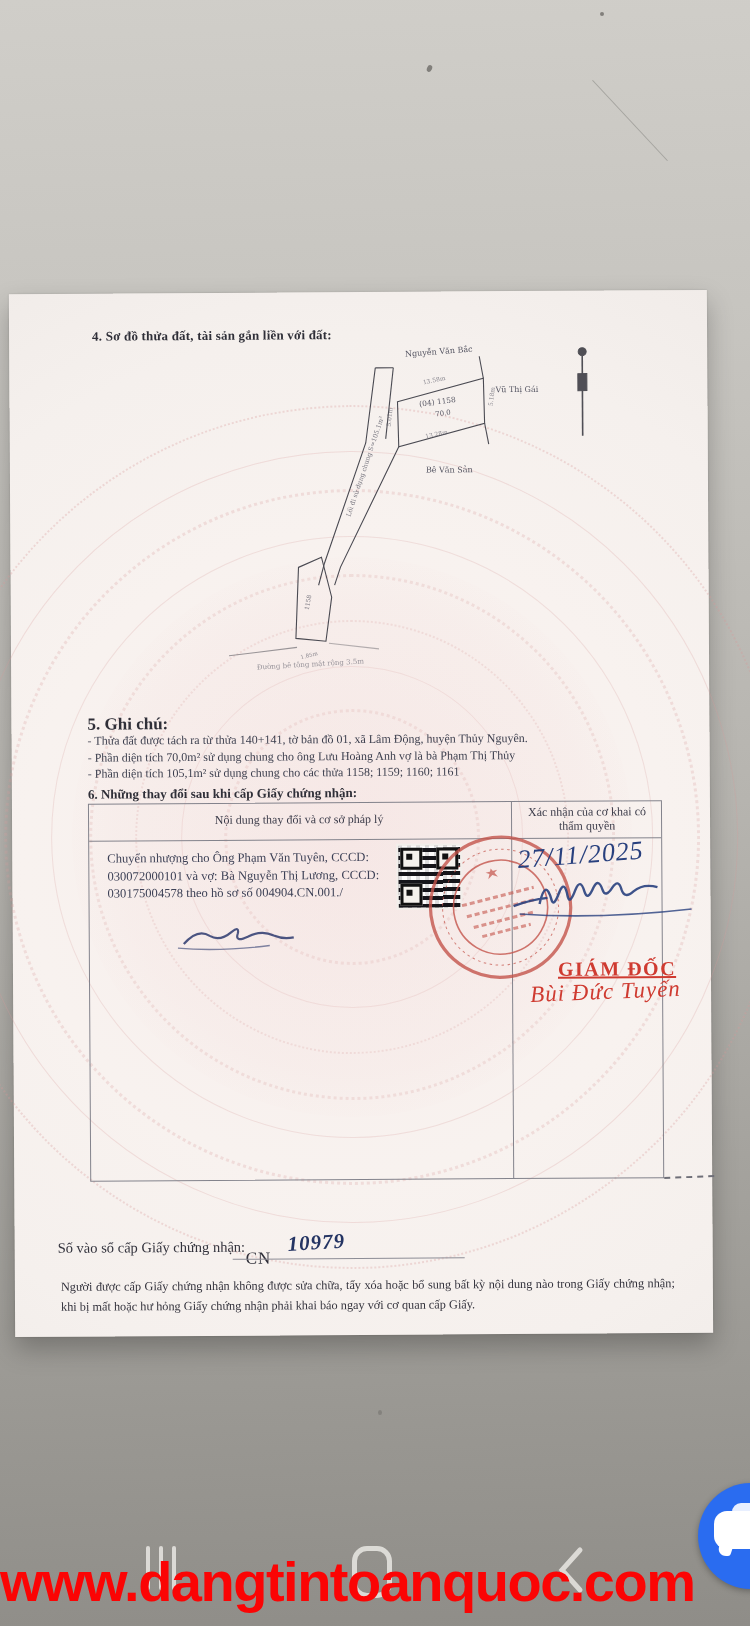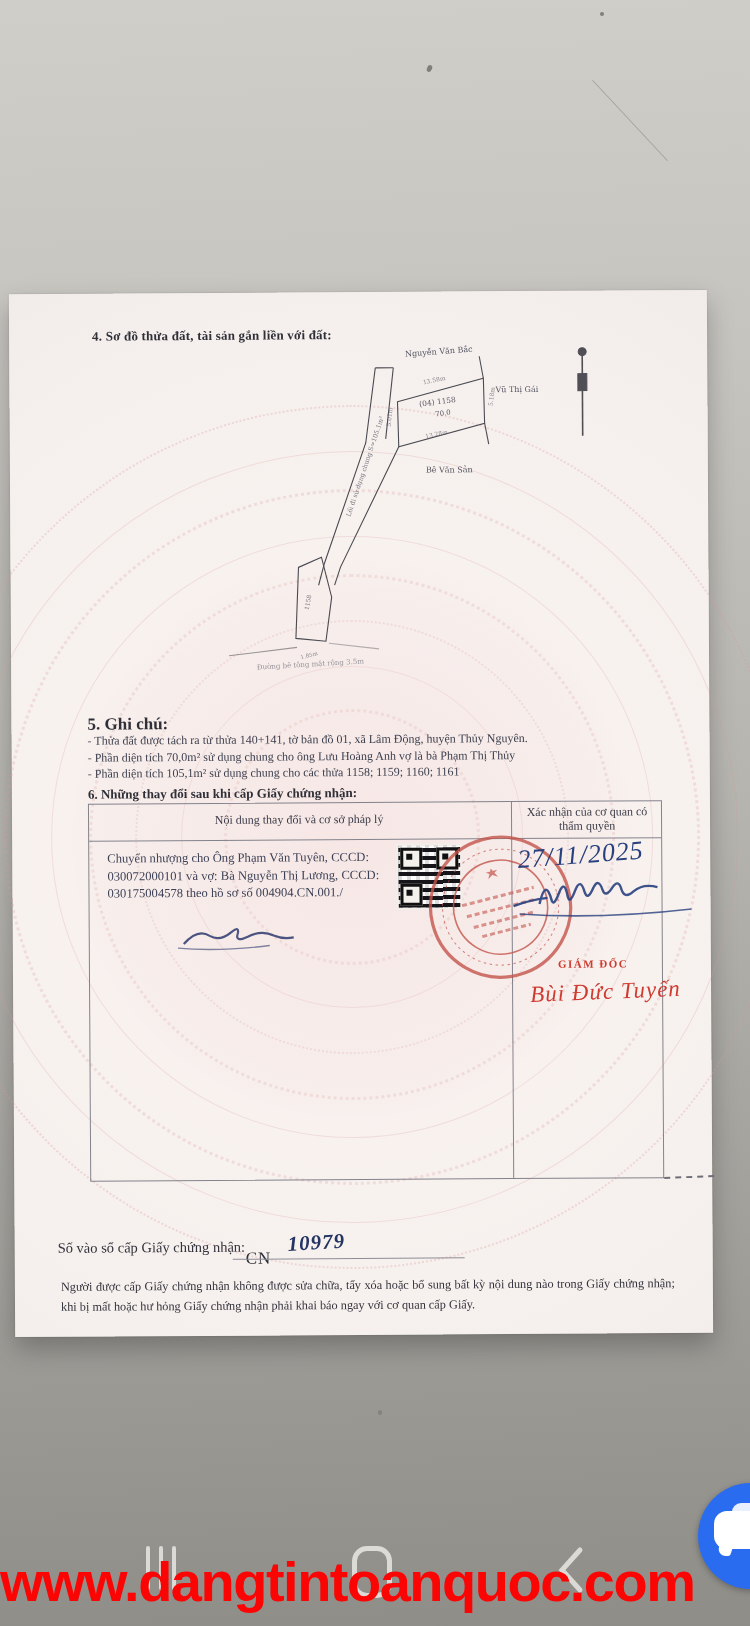--- a/index.html
+++ b/index.html
@@ -34,22 +34,22 @@
   .th2{left:428px;top:3px;width:140px;line-height:14px;}
   .entry{position:absolute;left:18px;top:46px;width:296px;font-size:12.6px;line-height:17.5px;color:#3d4156;}
   .qr{position:absolute;left:309px;top:43px;width:62px;height:62px;background:
        repeating-linear-gradient(0deg,#15151a 0 4px,rgba(255,255,255,.85) 4px 8px),
        repeating-linear-gradient(90deg,#15151a 0 4px,#efece8 4px 9px);
        outline:2px solid #f2efeb;}
   .qrf{position:absolute;width:16px;height:16px;border:3px solid #111;background:#f4f1ec;}
   .qrf i{position:absolute;left:3px;top:3px;width:6px;height:6px;background:#111;display:block;}
   .hand-date{position:absolute;left:428px;top:36px;width:200px;font-size:26px;font-style:italic;
              color:#28407e;transform:rotate(-4deg);letter-spacing:1px;}
-  .giamdoc{position:absolute;left:468px;top:156px;width:160px;font-size:11px;font-weight:bold;
-           color:#cf3b31;letter-spacing:1.5px;}
+  .giamdoc{position:absolute;left:468px;top:156px;width:160px;font-size:20px;font-weight:bold;
+           color:#cf3b31;letter-spacing:1.5px;text-decoration:underline;}
   .signer{position:absolute;left:440px;top:176px;width:230px;font-size:23px;font-style:italic;
           color:#cf3b31;transform:rotate(-2deg);letter-spacing:1px;}
   .dash-right{left:650px;top:886px;width:50px;border-top:2px dashed #6f6f78;transform:rotate(-2deg);}
 
   .reg-line{left:43px;top:946px;font-size:14.5px;color:#33333d;}
   .reg-cn{left:231px;top:948px;font-size:17px;font-weight:normal;color:#2e2e38;letter-spacing:1px;margin-top:8px;}
   .reg-num{left:273px;top:938px;font-size:21px;font-style:italic;font-weight:bold;color:#243463;transform:rotate(-3deg);letter-spacing:1px;}
   .reg-underline{left:218px;top:966px;width:232px;border-bottom:1.5px solid #8d8d96;}
   .footer-note{left:46px;top:984px;width:614px;font-size:12.3px;line-height:19.5px;color:#33323c;text-align:justify;}
 
@@ -138,21 +138,21 @@
     <div>- Phần diện tích 70,0m² sử dụng chung cho ông Lưu Hoàng Anh vợ là bà Phạm Thị Thủy</div>
     <div>- Phần diện tích 105,1m² sử dụng chung cho các thửa 1158; 1159; 1160; 1161</div>
   </div>
 
   <div class="abs h-bold sec6-h">6. Những thay đổi sau khi cấp Giấy chứng nhận:</div>
 
   <div class="abs tbl">
     <div class="vdiv"></div>
     <div class="hdiv"></div>
     <div class="th th1">Nội dung thay đổi và cơ sở pháp lý</div>
-    <div class="th th2">Xác nhận của cơ quan có thẩm quyền</div>
+    <div class="th th2">Xác nhận của cơ khai có thẩm quyền</div>
 
     <div class="entry">Chuyển nhượng cho Ông Phạm Văn Tuyên, CCCD: 030072000101 và vợ: Bà Nguyễn Thị Lương, CCCD: 030175004578 theo hồ sơ số 004904.CN.001./</div>
 
     <svg class="abs" style="left:88px;top:116px;" width="140" height="34" viewBox="0 0 140 34">
       <path d="M6,24 q14,-16 26,-8 q10,6 22,-4 q8,-6 6,2 q-3,9 10,3 q14,-7 26,-1 q9,4 20,2" fill="none" stroke="#2d3a6e" stroke-width="2.2" opacity=".85"></path>
       <path d="M0,28 q40,4 92,-2" fill="none" stroke="#2d3a6e" stroke-width="1.4" opacity=".6"></path>
     </svg>
 
     <div class="qr">
       <span class="qrf" style="left:2px;top:2px;">

